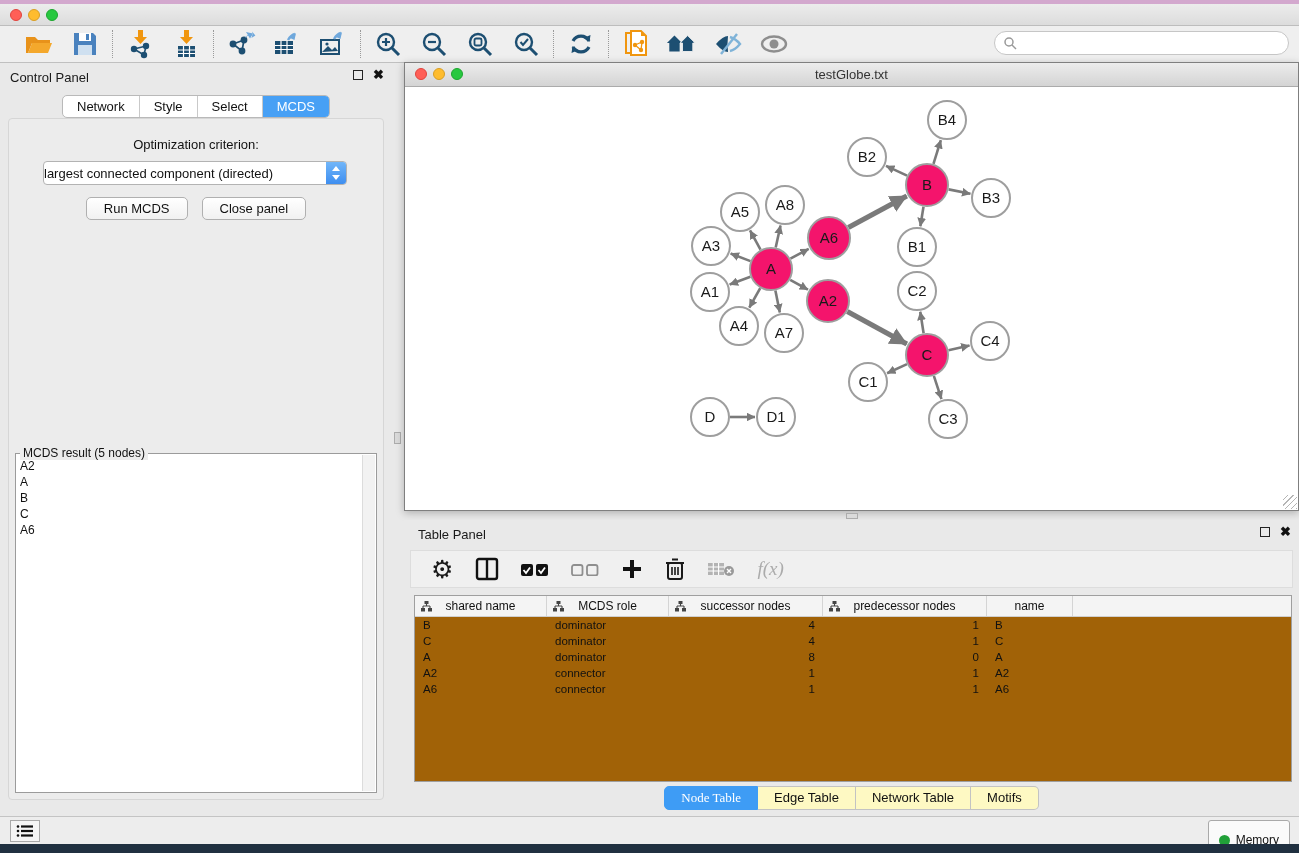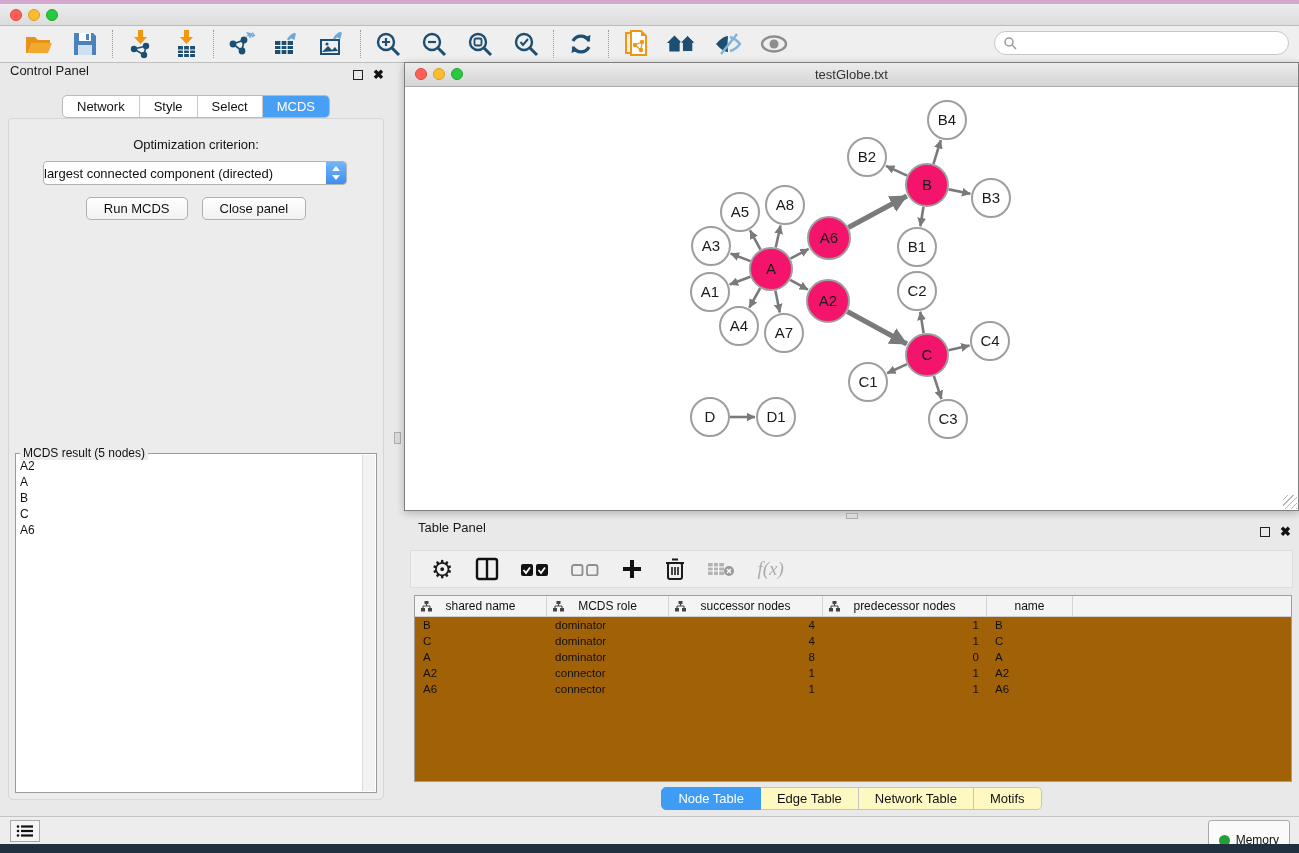--- a/index.html
+++ b/index.html
@@ -18,21 +18,21 @@
 
   
   #toolbar { left:0; top:26px; width:1299px; height:37px; background:#EFEFEF; border-bottom:1px solid #C0C0C0; display:flex; align-items:center; padding-left:12px; }
   .tb-group { display:flex; align-items:center; gap:14px; padding:0 11px; }
   .tb-sep { width:1px; height:28px; border-left:1px dotted #9A9A9A; }
   .tb-btn { width:32px; height:30px; display:flex; align-items:center; justify-content:center; }
   #search-box { position:absolute; right:10px; top:5px; width:295px; height:24px; background:#fff; border:1px solid #C6C6C6; border-radius:12px; display:flex; align-items:center; padding-left:8px; }
 
   
   #control-panel { left:0; top:63px; width:392px; height:749px; background:#E9E9E9; }
-  .panel-head { height:28px; display:flex; align-items:flex-start; font-size:13px; color:#1a1a1a; padding:0 10px; position:relative; }
+  .panel-head { height:28px; display:flex; align-items:center; font-size:13px; color:#1a1a1a; padding:0 10px; position:relative; }
   .panel-icons { position:absolute; right:8px; top:7px; display:flex; gap:10px; align-items:center; }
   .float-ic { width:10px; height:10px; border:1.6px solid #222; display:inline-block; }
   .close-ic { font-size:13px; font-weight:bold; color:#111; line-height:10px; }
   #control-tabs { position:absolute; left:50%; transform:translateX(-50%); top:32px; display:flex; background:#fff; border:1px solid #B9B9B9; border-radius:5px; overflow:hidden; }
   .seg-tab { font-size:13px; color:#111; padding:3px 14px; border-left:1px solid #C9C9C9; cursor:default; }
   .seg-tab:first-child { border-left:none; }
   .seg-tab.active { background:#47A0F5; color:#fff; }
   #cp-inner { position:absolute; left:8px; right:8px; top:55px; bottom:12px; background:#ECECEC; border:1px solid #D6D6D6; border-radius:4px; }
   #opt-label { text-align:center; font-size:13px; color:#111; margin-top:18px; }
   #opt-select { position:absolute; left:34px; right:36px; top:42px; height:24px; background:#fff; border:1px solid #B3B3B3; border-radius:4px; display:flex; align-items:center; }
@@ -72,21 +72,21 @@
   #data-table { position:absolute; left:10px; right:7px; top:75px; bottom:30px; background:#a16207; border:1px solid #9F9F9F; overflow:hidden; }
   #tbl-head { display:flex; height:21px; background:#F4F4F4; border-bottom:1px solid #CFCFCF; }
   .th { position:relative; border-right:1px solid #D4D4D4; display:flex; align-items:center; justify-content:center; font-size:12px; color:#111; }
   .th .col-ic { position:absolute; left:6px; top:5px; }
   .tr { display:flex; height:16px; align-items:center; }
   .td { font-size:11.5px; color:#111; padding:0 8px; white-space:nowrap; overflow:hidden; }
   #tbl-tabs { position:absolute; left:0; right:0; bottom:2px; display:flex; justify-content:center; }
   .b-tab { background:#fef9c3; border:1px solid #C3C3C3; border-left:none; font-size:13px; color:#111; padding:3px 16px; }
   .b-tab:first-child { border-left:1px solid #C3C3C3; border-radius:5px 0 0 5px; }
   .b-tab:last-child { border-radius:0 5px 5px 0; }
-  .b-tab.active { background:#3E9CF5; border-color:#3E9CF5; color:#fff; }
+  .b-tab.active { background:#3E9CF5; border-color:#3E9CF5; color:#fff;font-family:Liberation Serif, serif; }
 
   
   #status-bar { left:0; top:816px; width:1299px; height:28px; background:#EDEDED; border-top:1px solid #C4C4C4; }
   #list-btn { position:absolute; left:10px; top:3px; width:30px; height:22px; background:#F5F5F5; border:1px solid #A9A9A9; display:flex; align-items:center; justify-content:center; }
   #memory-btn { position:absolute; right:9px; top:3px; height:40px; background:#FAFAFA; border:1px solid #A9A9A9; border-radius:3px; display:flex; align-items:center; gap:6px; padding:0 10px; font-size:12px; color:#111; }
   #memory-dot { width:11px; height:11px; border-radius:50%; background:#21A038; }
   #bottom-strip { left:0; top:844px; width:1299px; height:9px; background:#203040; }
 </style>
 </head>
 <body>

